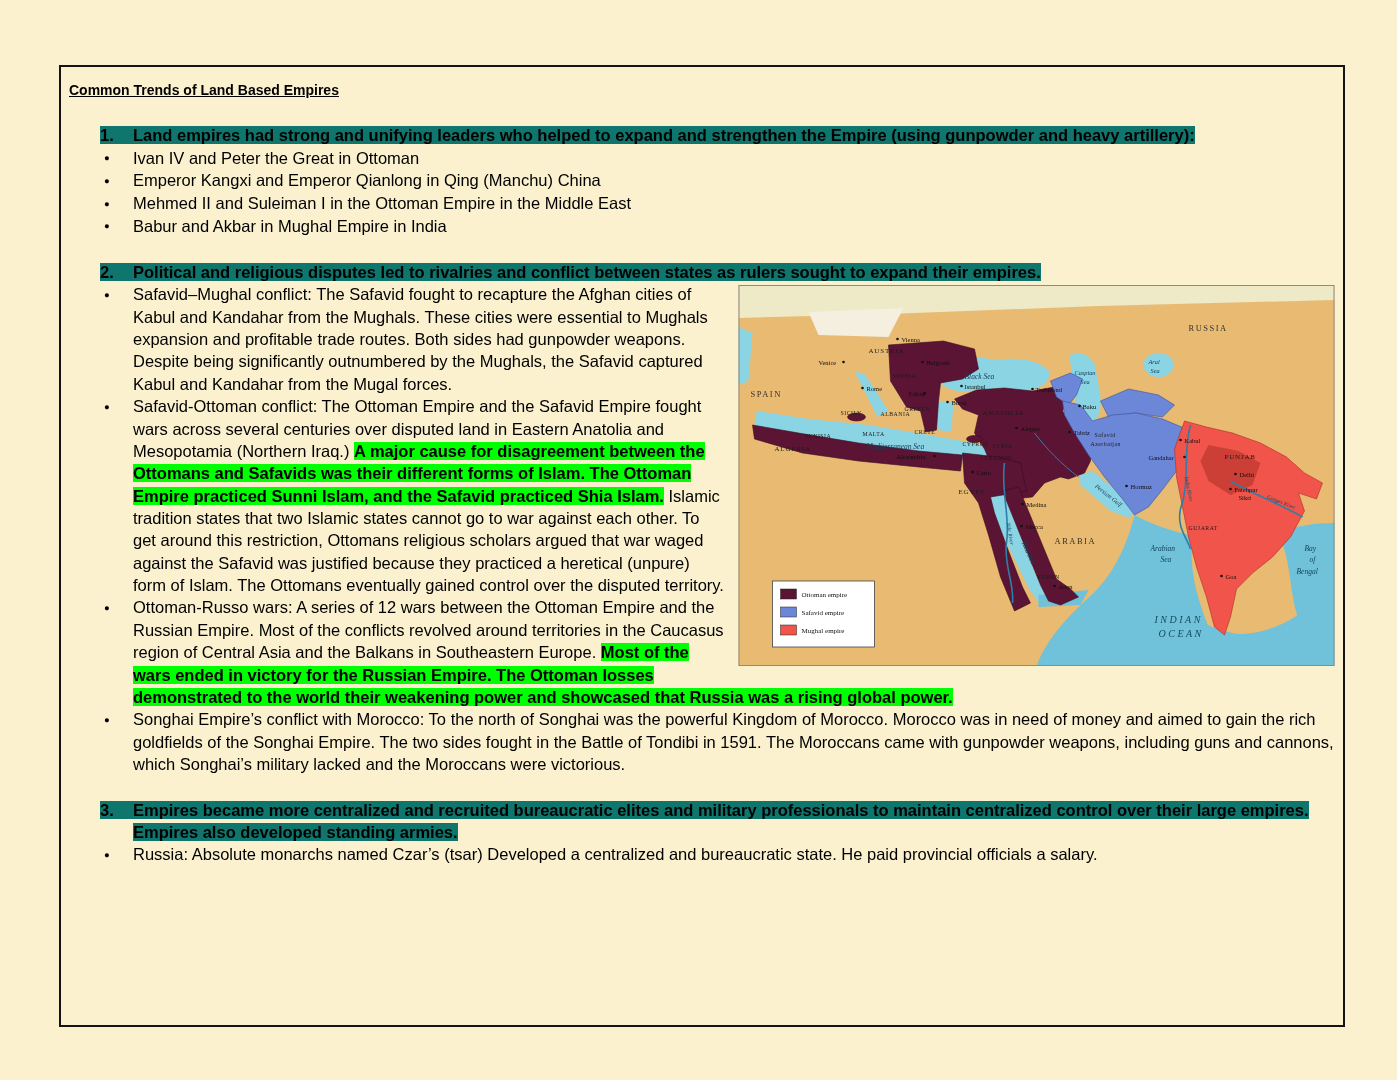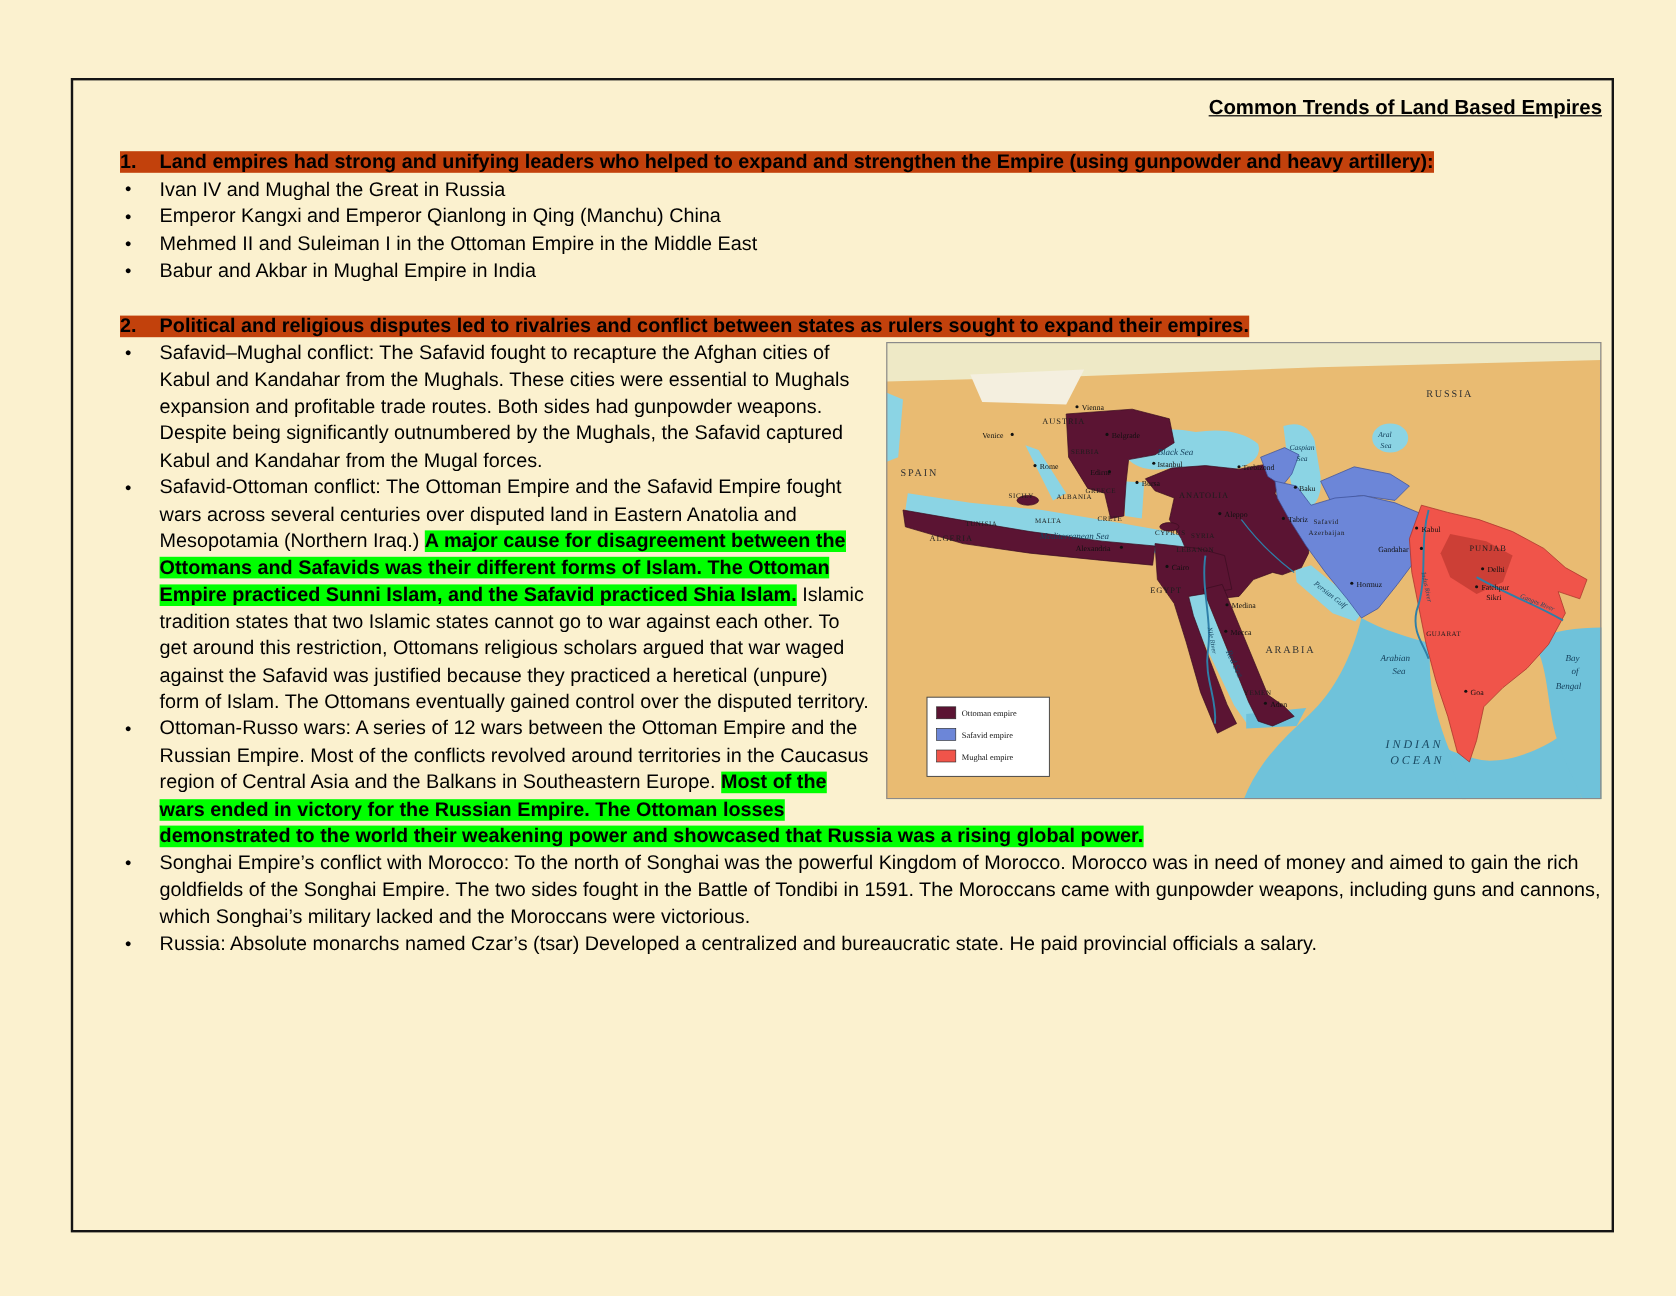--- a/index.html
+++ b/index.html
@@ -12,27 +12,27 @@
     line-height:22.3px;
   }
   .frame {
     position:absolute; left:59px; top:65px;
     width:1286px; height:962px;
     border:2px solid #141414;
     background:#fbf1cf;
     padding:10px 8px;
     overflow:hidden;
   }
-  .title { font-size:17px; font-weight:bold; text-decoration:underline; margin:2px 0 23px 0;text-align:right; }
+  .title { font-size:14px; font-weight:bold; text-decoration:underline; margin:2px 0 23px 0; }
   .list { margin-left:31px; }
   .num-item { padding-left:33px; text-indent:-33px; font-weight:bold; }
   .num { display:inline-block; width:33px; text-indent:0; }
   .bullet { padding-left:33px; text-indent:-33px; }
   .b-marker { display:inline-block; width:33px; padding-left:4px; text-indent:0; font-size:9.5px; vertical-align:2.5px; }
-  .hl { background:#c2410c; }
+  .hl { background:#0f766e; }
   .hlb { background:#00ff00; font-weight:bold; }
   .u { }
   .sec-gap { margin-top:23px; }
   .clear { clear:both; }
   .final-bullet { }
   .map-figure { float:right; width:597px; height:381px; margin:2px 0 8px 12px; }
   .map-figure svg { width:100%; height:100%; display:block; }
 
   
   .mc   { font:6.5px "Liberation Serif",serif; fill:#111; }
@@ -49,21 +49,21 @@
 <body>
 
 <div class="frame">
 
   <h1 class="title">Common Trends of Land Based Empires</h1>
 
   <div class="list">
 
     <div class="num-item"><span class="hl"><span class="num">1.</span><span>Land empires had strong and unifying leaders who helped to expand and strengthen the Empire (using gunpowder and heavy artillery):</span></span></div>
 
-    <div class="bullet"><span class="b-marker">●</span><span>Ivan IV and Mughal the Great in Russia</span></div>
+    <div class="bullet"><span class="b-marker">●</span><span>Ivan IV and Peter the Great in Ottoman</span></div>
     <div class="bullet"><span class="b-marker">●</span><span>Emperor Kangxi and Emperor Qianlong in Qing (Manchu) China</span></div>
     <div class="bullet"><span class="b-marker">●</span><span>Mehmed II and Suleiman I in the Ottoman Empire in the Middle East</span></div>
     <div class="bullet"><span class="b-marker">●</span><span>Babur and Akbar in Mughal Empire in India</span></div>
 
     <div class="num-item sec-gap"><span class="hl"><span class="num">2.</span><span>Political and religious disputes led to rivalries and conflict between states as rulers sought to expand their empires.</span></span></div>
 
     <div class="map-figure">
       <svg viewBox="0 0 596 381" xmlns="http://www.w3.org/2000/svg">
 
         <rect x="0" y="0" width="596" height="381" fill="#e9bb72"></rect>
@@ -218,17 +218,18 @@
     </div>
 
     <div class="bullet"><span class="b-marker">●</span><span class="u">Safavid–Mughal conflict:</span><span> The Safavid fought to recapture the Afghan cities of Kabul and Kandahar from the Mughals. These cities were essential to Mughals expansion and profitable trade routes. Both sides had gunpowder weapons. Despite being significantly outnumbered by the Mughals, the Safavid captured Kabul and Kandahar from the Mugal forces.</span></div>
 
     <div class="bullet"><span class="b-marker">●</span><span class="u">Safavid-Ottoman conflict:</span><span> The Ottoman Empire and the Safavid Empire fought wars across several centuries over disputed land in Eastern Anatolia and Mesopotamia (Northern Iraq.) </span><span class="hlb">A major cause for disagreement between the Ottomans and Safavids was their different forms of Islam. The Ottoman Empire practiced Sunni Islam, and the Safavid practiced Shia Islam.</span><span> Islamic tradition states that two Islamic states cannot go to war against each other. To get around this restriction, Ottomans religious scholars argued that war waged against the Safavid was justified because they practiced a heretical (unpure) form of Islam. The Ottomans eventually gained control over the disputed territory.</span></div>
 
     <div class="bullet"><span class="b-marker">●</span><span class="u">Ottoman-Russo wars:</span><span> A series of 12 wars between the Ottoman Empire and the Russian Empire. Most of the conflicts revolved around territories in the Caucasus region of Central Asia and the Balkans in Southeastern Europe. </span><span class="hlb">Most of the wars ended in victory for the Russian Empire. The Ottoman losses demonstrated to the world their weakening power and showcased that Russia was a  rising global power.</span></div>
 
     <div class="bullet"><span class="b-marker">●</span><span class="u">Songhai Empire’s conflict with Morocco:</span><span> To the north of Songhai was the powerful Kingdom of Morocco. Morocco was in need of money and aimed to gain the rich goldfields of the Songhai Empire. The two sides fought in the Battle of Tondibi in 1591. The Moroccans came with gunpowder weapons, including guns and cannons, which Songhai’s military lacked and the Moroccans were victorious.</span></div>
 
+    <div class="num-item sec-gap clear"><span class="hl"><span class="num">3.</span><span>Empires became more centralized and recruited bureaucratic elites and military professionals to maintain centralized control over their large empires. Empires also developed standing armies.</span></span></div>
 
     <div class="bullet final-bullet"><span class="b-marker">●</span><span class="u">Russia</span><span>: Absolute monarchs named Czar’s (tsar) Developed a centralized and bureaucratic state. He paid provincial officials a salary.</span></div>
 
   </div>
 </div>
 
 </body></html>

